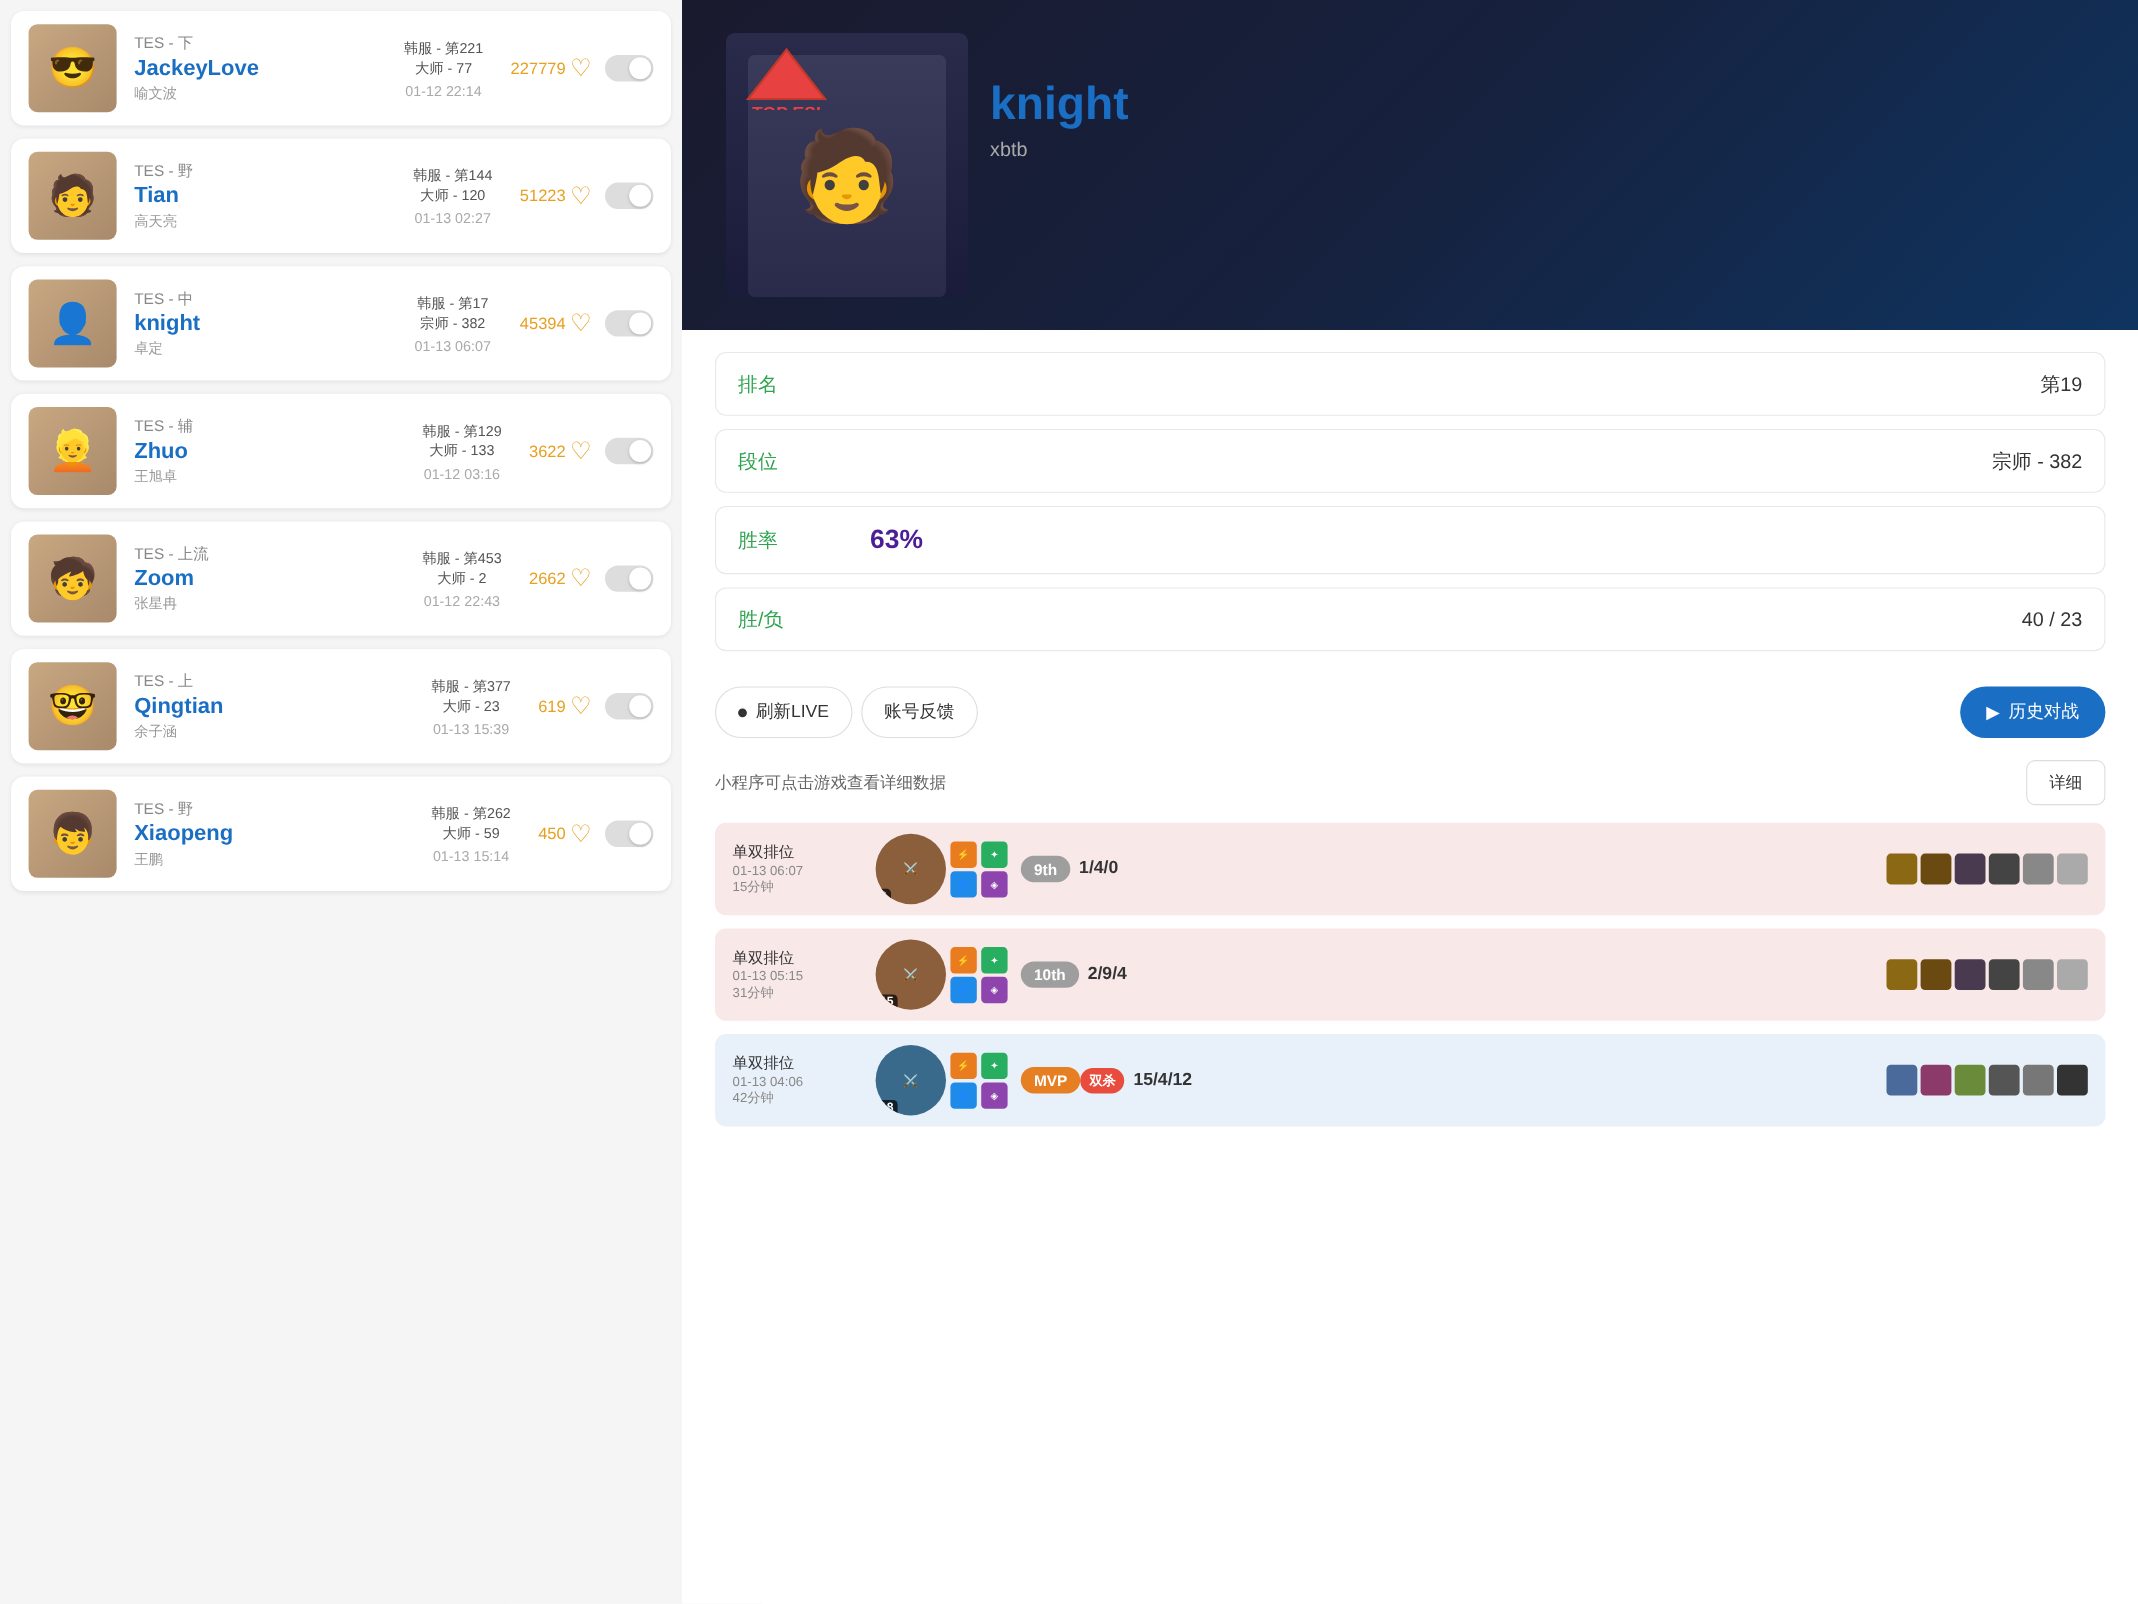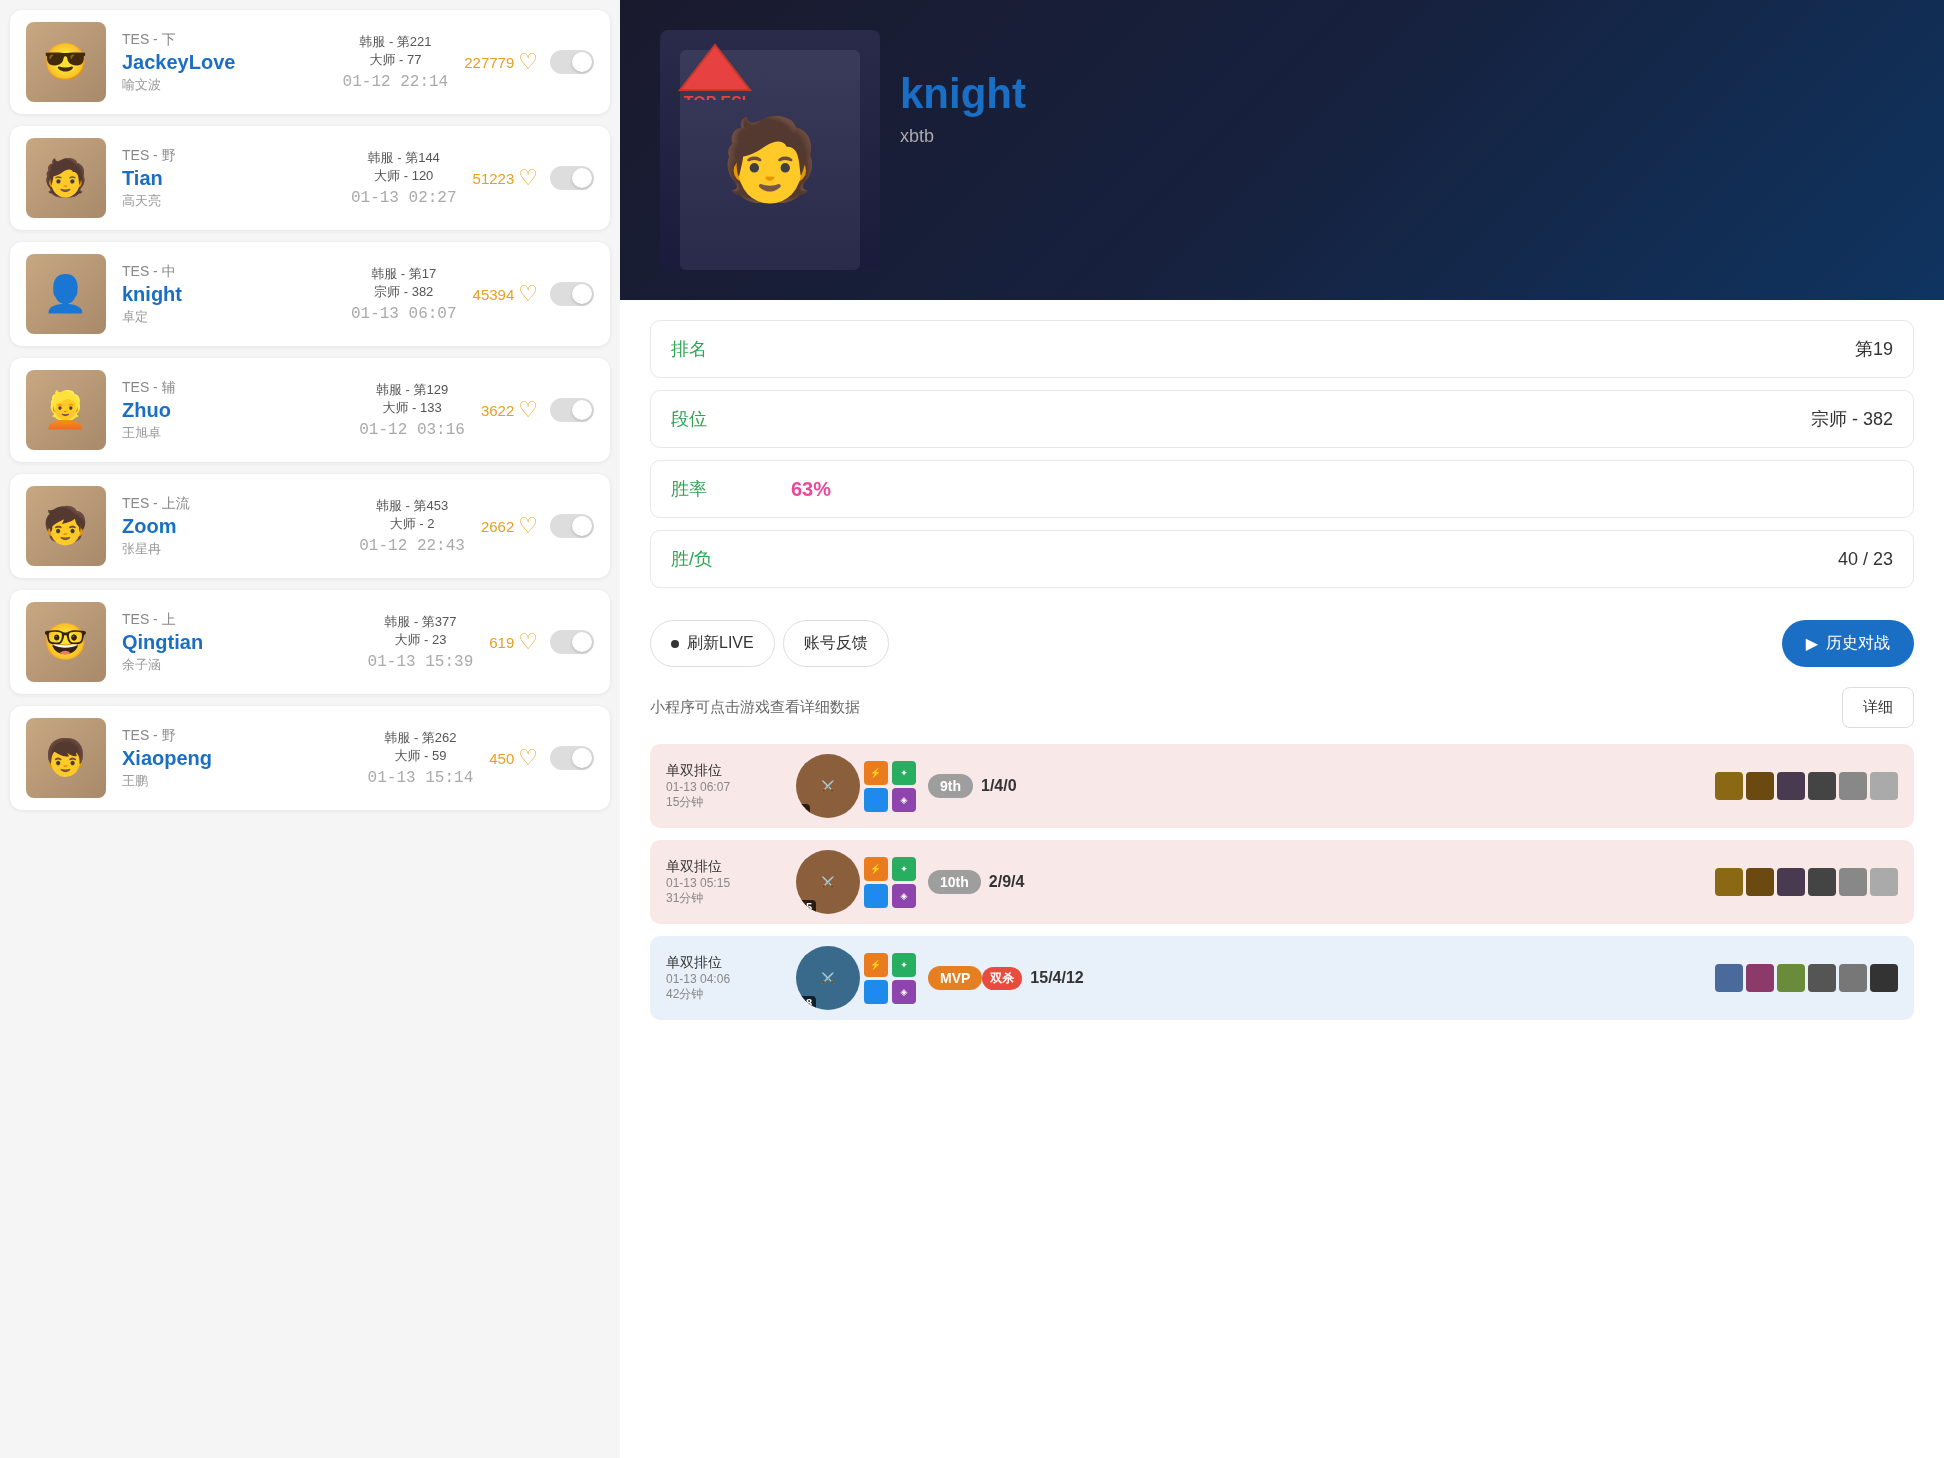--- a/index.html
+++ b/index.html
@@ -59,24 +59,23 @@
     }
     .player-rank-server {
       font-size: 13px;
       color: #555;
     }
     .player-rank-tier {
       font-size: 13px;
       color: #555;
     }
     .player-rank-time {
-      font-size: 16px;
+      font-size: 13px;
       color: #aaa;
       margin-top: 4px;
-      font-family: Liberation Mono, monospace;
     }
     .player-likes {
       margin-left: 16px;
       display: flex;
       align-items: center;
       gap: 4px;
     }
     .like-count {
       font-size: 15px;
       color: #e8a020;
@@ -160,22 +159,22 @@
       color: #2da44e;
       font-weight: 500;
       min-width: 120px;
     }
     .stat-value {
       font-size: 18px;
       color: #333;
       margin-left: auto;
     }
     .stat-value-green {
-      color: #ec4899;
-      font-size: 20px;
+      color: #4c1d95;
+      font-size: 24px;
       font-weight: bold;
     }
 
     
     .action-buttons {
       display: flex;
       gap: 8px;
       padding: 0 30px 20px;
     }
     .btn-refresh {

